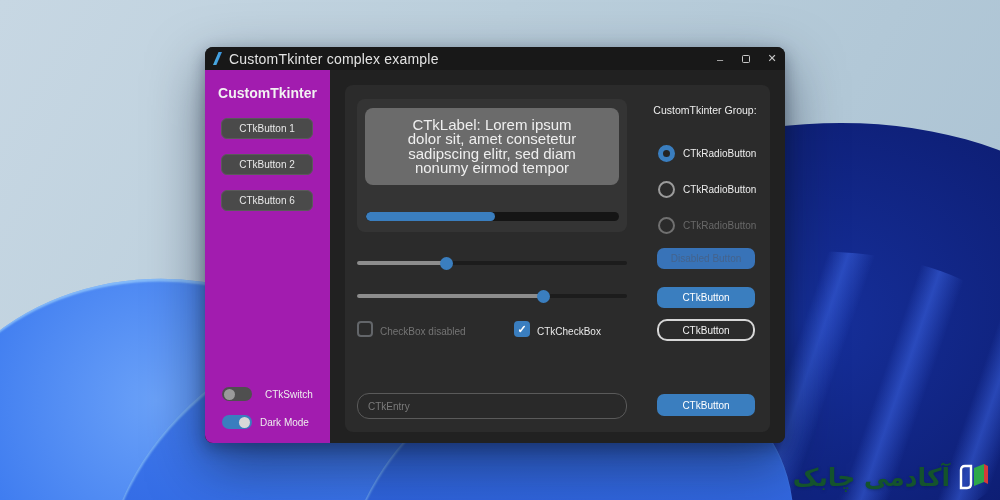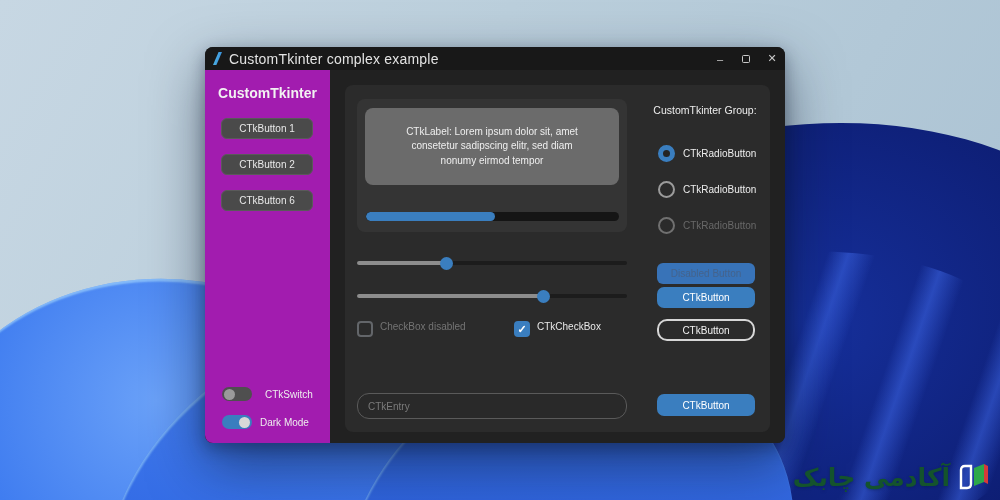--- a/index.html
+++ b/index.html
@@ -68,35 +68,35 @@
   .switch-row.on .switch-knob { left:17px; background:#d8d8d8; }
   .switch-label { color:#eeeeee; font-size:10px; }
 
   
   .main-frame { position:absolute; left:140px; top:15px; width:425px; height:347px;
     background:#2b2b2b; border-radius:8px; }
   .info-frame { position:absolute; left:12px; top:14px; width:270px; height:133px;
     background:#343434; border-radius:8px; }
   .info-label { position:absolute; left:8px; top:9px; width:254px; height:77px;
     background:#6b6b6b; border-radius:8px; display:flex; align-items:center; justify-content:center; }
-  .info-label span { display:block; width:182px; color:#efefef; font-size:10px;
+  .info-label span { display:block; width:182px; color:#efefef; font-size:15px;
     line-height:14.5px; text-align:center; }
   .progressbar { position:absolute; left:9px; top:113px; width:253px; height:9px;
     border-radius:4.5px; background:#151515; overflow:hidden; }
   .progress-fill { height:100%; border-radius:4.5px; background:#3a7ebf; }
 
   .slider { position:absolute; left:12px; width:270px; height:14px; }
   .slider.sl1 { top:171px; } .slider.sl2 { top:204px; }
   .sl-track { position:absolute; top:5px; left:0; width:100%; height:4px;
     border-radius:2px; background:#1c1c1c; }
   .sl-fill { position:absolute; top:5px; left:0; height:4px; border-radius:2px; background:#8d8d8d; }
   .sl-knob { position:absolute; top:0.5px; width:13px; height:13px; border-radius:50%;
     background:#3a7ebf; }
 
-  .checkbox-item { position:absolute; top:236px; display:flex; align-items:flex-start; gap:7px; }
+  .checkbox-item { position:absolute; top:236px; display:flex; align-items:flex-end; gap:7px; }
   .checkbox-item.c1 { left:12px; } .checkbox-item.c2 { left:169px; }
   .cb-box { width:16px; height:16px; border-radius:4px; border:2px solid #63666a;
     display:flex; align-items:center; justify-content:center; }
   .cb-check { display:none; color:#fff; font-size:11px; font-weight:bold; line-height:1; }
   .checkbox-item.checked .cb-box { background:#3a7ebf; border:none; }
   .checkbox-item.checked .cb-check { display:block; }
   .cb-label { color:#e9e9e9; font-size:10px; }
   .checkbox-item.disabled .cb-label { color:#747474; }
 
   .entry { position:absolute; left:12px; top:308px; width:270px; height:26px;
@@ -111,21 +111,21 @@
   .radio-item { position:absolute; left:313px; display:flex; align-items:center; gap:8px; }
   .radio-item.r1 { top:60px; } .radio-item.r2 { top:96px; } .radio-item.r3 { top:132px; }
   .radio-circle { width:17px; height:17px; border-radius:50%; border:2.5px solid #9b9b9b; }
   .radio-item.selected .radio-circle { border:5px solid #3a7ebf; background:#242424; }
   .radio-item.disabled .radio-circle { border-color:#707070; }
   .radio-label { color:#ededed; font-size:10px; }
   .radio-item.disabled .radio-label { color:#686868; }
 
   .rbtn { position:absolute; left:312px; width:98px; height:21px; border-radius:7px;
     font-size:10px; display:flex; align-items:center; justify-content:center; }
-  .rbtn.rb0 { top:178px;border-radius:6px; } .rbtn.rb1 { top:202px; } .rbtn.rb2 { top:234px; height:22px; }
+  .rbtn.rb0 { top:163px; } .rbtn.rb1 { top:202px; } .rbtn.rb2 { top:234px; height:22px; }
   .rbtn.disabled { background:#3873b8; color:#44638c; }
   .rbtn.primary { background:#3a7ebf; color:#ffffff; }
   .rbtn.outline { background:transparent; border:2px solid #d6d6d6; border-radius:10px; color:#f2f2f2; }
   .rbtn.bottom { top:309px; height:22px; background:#3a7ebf; color:#ffffff; }
 
   
   .watermark { position:absolute; right:10px; bottom:8px; display:flex;
     align-items:center; gap:8px; direction:ltr; }
   .wm-text { color:#14532d; font-size:25px; font-weight:bold; direction:rtl;
     font-family:"DejaVu Sans", sans-serif; text-shadow:0 1px 3px rgba(0,20,60,.35); }

